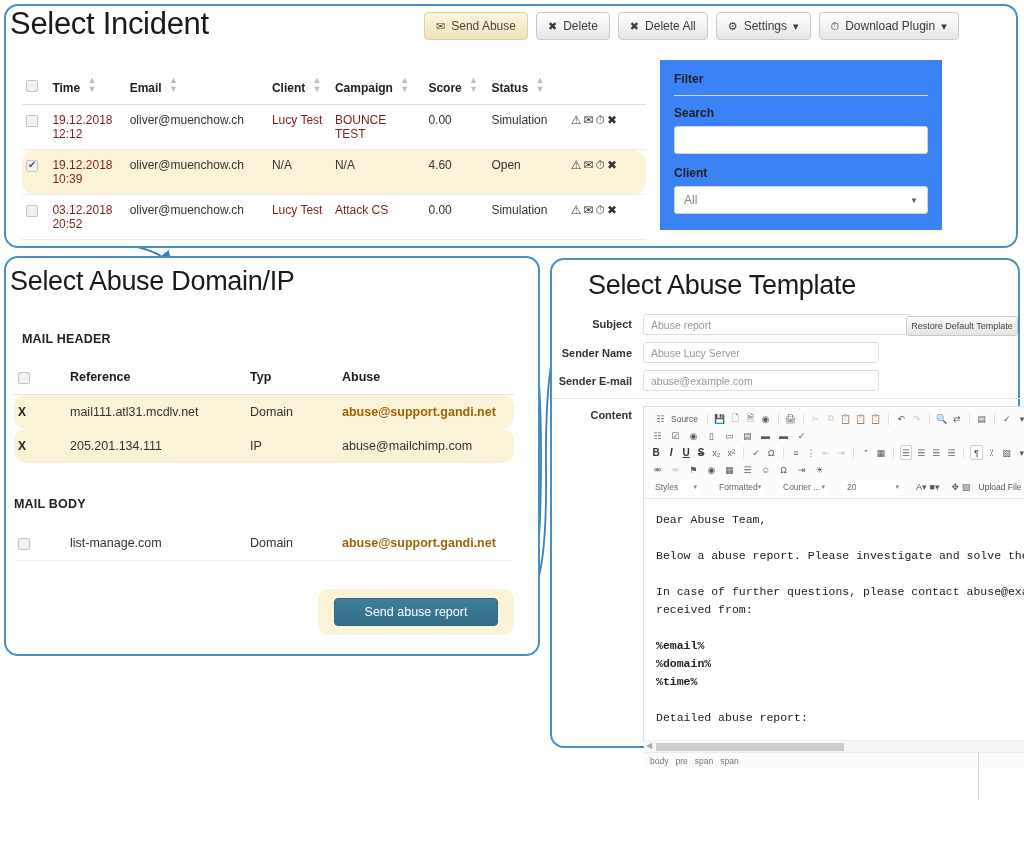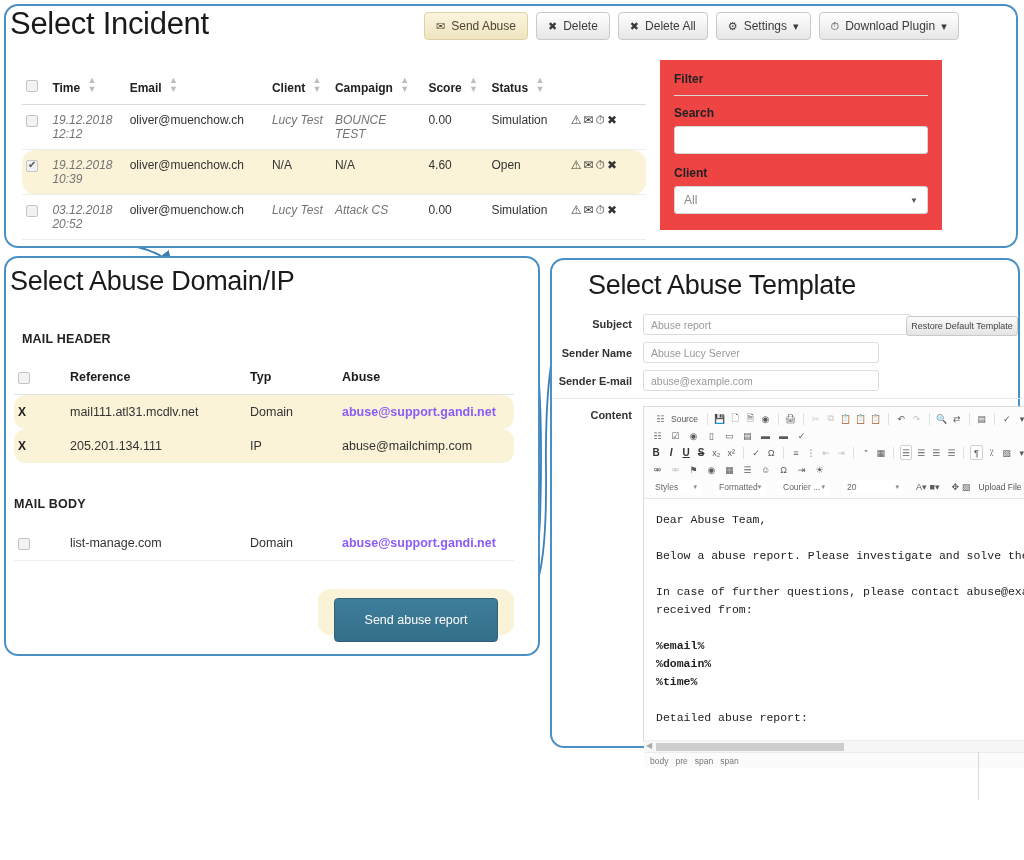--- a/index.html
+++ b/index.html
@@ -75,39 +75,39 @@
     padding: 6px 4px 9px 4px; border-bottom: 1px solid #dcdcdc;
     white-space: nowrap;
   }
   #incident-table td {
     padding: 8px 4px; vertical-align: top;
     border-bottom: 1px solid #ececec;
     font-size: 12px; color: #333;
   }
   .sort-ar { color: #bdbdbd; font-size: 9px; margin-left: 4px; display:inline-block; line-height: 9px;}
   .sort-ar i { display:block; font-style: normal; }
-  .lnk { color: #737373; font-style: italic; }
+  .lnk { color: #7f1d1d; }
   .cb {
     display: inline-block; width: 12px; height: 12px;
     border: 1px solid #c4c4c4; background: #f2f2f2; border-radius: 2px;
     vertical-align: middle; position: relative;
   }
   .cb.checked::after {
     content: "\2714"; position: absolute; left: 1px; top: -2px;
     font-size: 10px; color: #555;
   }
   tr.row-selected td { background: #fbf3d8; }
   tr.row-selected td:first-child { border-radius: 14px 0 0 14px; }
   tr.row-selected td:last-child  { border-radius: 0 14px 14px 0; }
   .acts { white-space: nowrap; font-size: 13px; color: #111; letter-spacing: 2px; }
 
   
   #filter-box {
     position: absolute; left: 660px; top: 60px; width: 282px; height: 170px;
-    background: #ef4444; padding: 12px 14px;
+    background: #3b82f6; padding: 12px 14px;
   }
   #filter-box .fh { font-size: 12px; font-weight: bold; color: #222; }
   #filter-box hr { border: none; border-top: 1px solid #d9d9d9; margin: 9px 0 10px 0; }
   #filter-box .flabel { font-size: 12px; font-weight: bold; color: #222; margin-bottom: 6px; }
   #filter-box input.fin, #filter-box .fsel {
     width: 100%; height: 28px; background: #fff;
     border: 1px solid #d6d6d6; border-radius: 3px;
     font-size: 12px; color: #777; padding: 0 9px;
     font-family: "Liberation Sans", sans-serif;
   }
@@ -127,32 +127,32 @@
   #dom-table table { border-collapse: collapse; width: 100%; }
   #dom-table th {
     text-align: left; font-weight: bold; font-size: 12.5px; color: #1c1c1c;
     padding: 2px 4px 10px 4px; border-bottom: 1px solid #e3e3e3;
   }
   #dom-table td { padding: 10px 4px; font-size: 12.5px; color: #333; }
   #dom-table tr.hl td { background: #fbf3d8; }
   #dom-table tr.hl td:first-child { border-radius: 12px 0 0 12px; }
   #dom-table tr.hl td:last-child  { border-radius: 0 12px 12px 0; }
   .xmark { font-weight: bold; color: #222; font-size: 12px; }
-  .abuse-strong { font-weight: bold; color: #8b5cf6; }
+  .abuse-strong { font-weight: bold; color: #a16207; }
 
   #body-table { position: absolute; left: 14px; top: 526px; width: 500px; font-size: 12.5px; }
   #body-table table { border-collapse: collapse; width: 100%; }
   #body-table td { padding: 10px 4px; font-size: 12.5px; color: #333; border-bottom: 1px solid #f0f0f0; }
 
   #send-report-halo {
     position: absolute; left: 318px; top: 589px; width: 196px; height: 46px;
     background: #fbf3d8; border-radius: 12px;
   }
   #btn-send-report {
-    position: absolute; left: 334px; top: 598px; width: 164px; height: 44px;
+    position: absolute; left: 334px; top: 598px; width: 164px; height: 28px;
     background: linear-gradient(#3e7e9b, #356e8a);
     border: 1px solid #2d6279; border-radius: 4px;
     color: #fff; font-size: 12.5px;
     display: flex; align-items: center; justify-content: center;
   }
 
   
   .tp-label {
     position: absolute; font-size: 11px; font-weight: bold; color: #333; text-align: right; width: 80px;
   }

